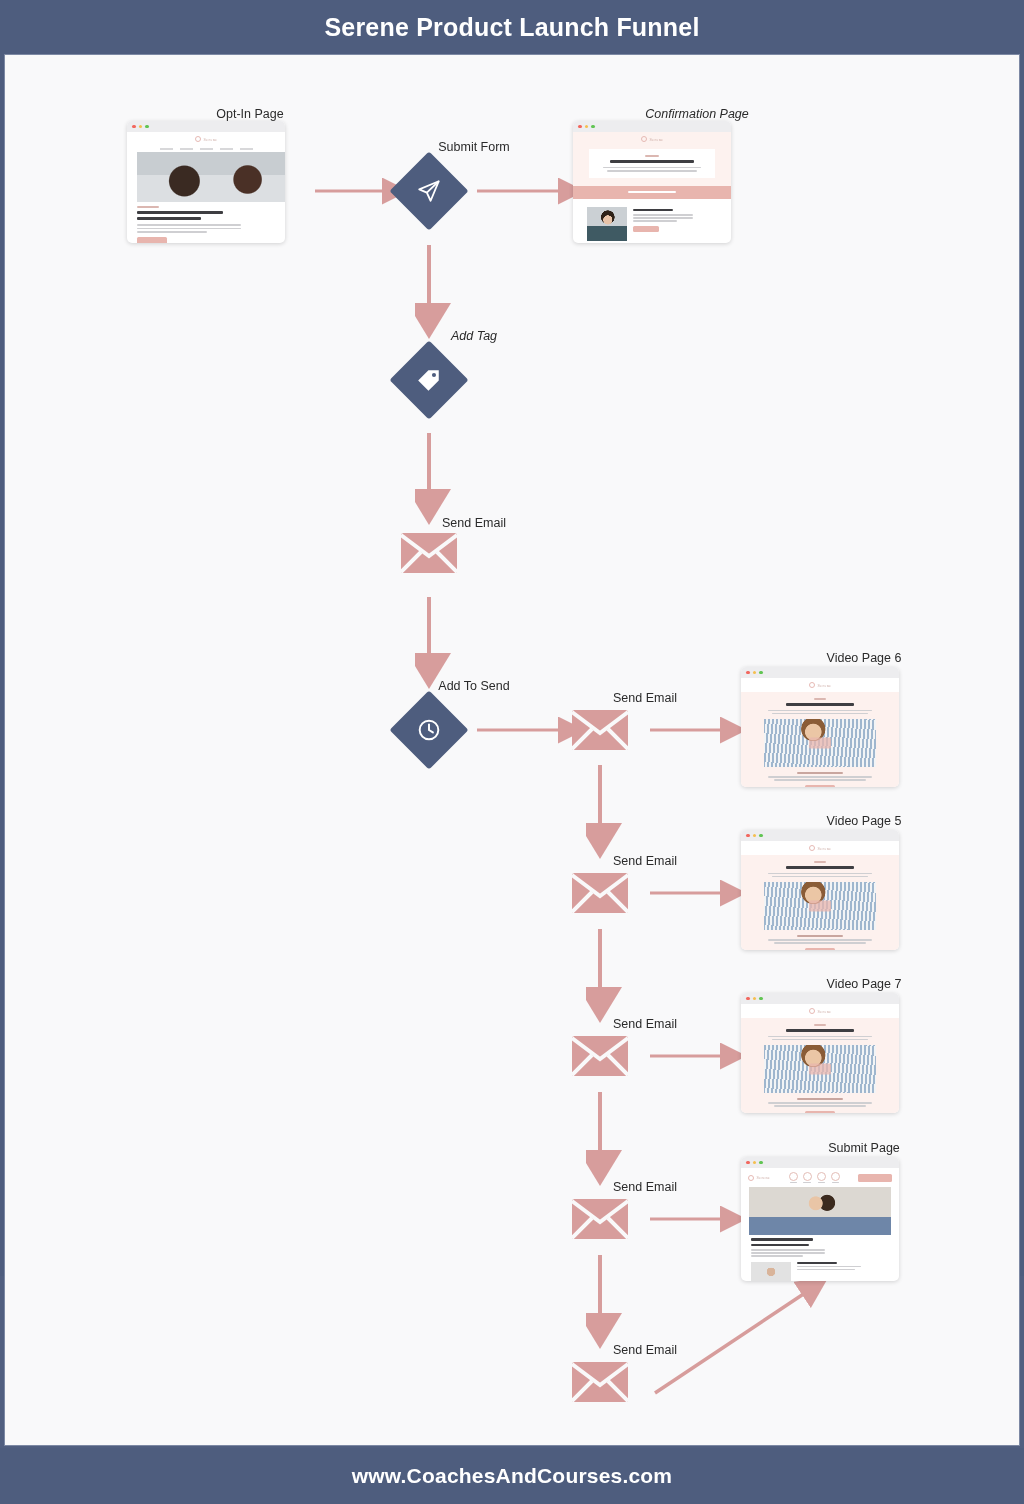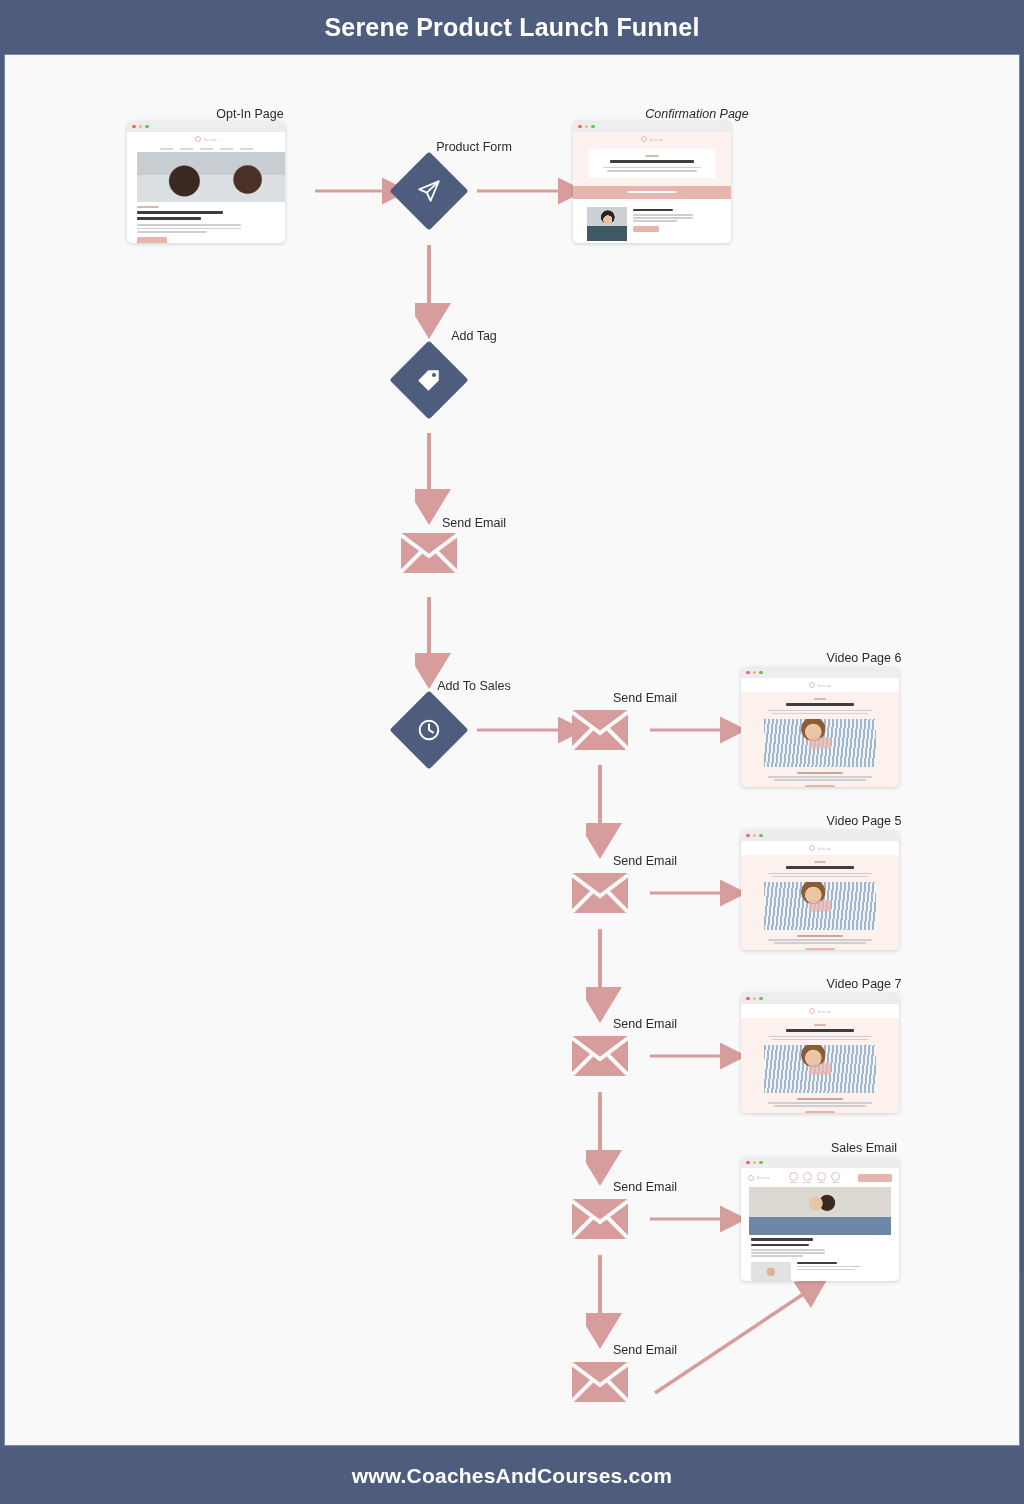--- a/index.html
+++ b/index.html
@@ -187,21 +187,21 @@
           <div class="hline" style="width:64px;height:3.2px;margin-bottom:4px;"></div>
           <div class="tline" style="width:104px;height:1.6px;margin-bottom:2px;"></div>
           <div class="tline" style="width:104px;height:1.6px;margin-bottom:2px;"></div>
           <div class="tline" style="width:70px;height:1.6px;margin-bottom:4px;"></div>
           <div class="pinkbtn" style="width:30px;height:7px;"></div>
         </div>
 
       </div>
     </div>
 
-    <div class="node-label" style="left:424px; top:85px;">Product Form</div>
+    <div class="node-label" style="left:424px; top:85px;">Submit Form</div>
     <div class="diamond" style="left:424px; top:108px;">
       <svg width="26" height="26" viewBox="0 0 24 24" fill="none" stroke="#FFFFFF" stroke-width="1.7" stroke-linejoin="round">
         <path d="M21 3 L3 10.5 L10 13.5 L13.5 21 Z"></path>
         <path d="M21 3 L10 13.5"></path>
       </svg>
     </div>
 
     <div class="node-label" style="left:647px; top:52px;font-style:italic;">Confirmation Page</div>
     <div class="mock" style="left:568px; top:66px; width:158px; height:122px;">
       <div class="mock-bar">
@@ -231,38 +231,38 @@
             <div class="hline" style="width:40px;height:2.6px;margin-bottom:3px;"></div>
             <div class="tline" style="width:60px;height:1.5px;margin-bottom:1.6px;"></div>
             <div class="tline" style="width:60px;height:1.5px;margin-bottom:1.6px;"></div>
             <div class="tline" style="width:44px;height:1.5px;margin-bottom:4px;"></div>
             <div class="pinkbtn" style="width:26px;height:6px;"></div>
           </div>
         </div>
       </div>
     </div>
 
-    <div class="node-label" style="left:424px; top:274px;">Add Tag</div>
+    <div class="node-label" style="left:424px; top:274px;font-style:italic;">Add Tag</div>
     <div class="diamond" style="left:424px; top:297px;">
       <svg width="26" height="26" viewBox="0 0 24 24">
         <path d="M11.5 3 L21 3 L21 12.5 L11.5 22 L2 12.5 Z" fill="#FFFFFF"></path>
         <circle cx="16.6" cy="7.4" r="1.9" fill="#4E5D7E"></circle>
       </svg>
     </div>
 
     <div class="node-label" style="left:424px; top:461px;">Send Email</div>
     <div class="envelope" style="left:424px; top:478px;">
       <svg width="56" height="40" viewBox="0 0 56 40">
         <rect x="0" y="0" width="56" height="40" rx="2.5" fill="#D79D9C"></rect>
         <path d="M0 2 L28 23 L56 2" fill="none" stroke="#F9F9FA" stroke-width="4"></path>
         <path d="M0 39 L20 19 M56 39 L36 19" fill="none" stroke="#F9F9FA" stroke-width="4"></path>
       </svg>
     </div>
 
-    <div class="node-label" style="left:424px; top:624px;">Add To Sales</div>
+    <div class="node-label" style="left:424px; top:624px;">Add To Send</div>
     <div class="diamond" style="left:424px; top:647px;">
       <svg width="26" height="26" viewBox="0 0 24 24" fill="none" stroke="#FFFFFF" stroke-width="1.8">
         <circle cx="12" cy="12" r="8.6"></circle>
         <path d="M12 6.8 L12 12 L15.6 14.2" stroke-linecap="round"></path>
       </svg>
     </div>
 
     <div class="node-label" style="left:595px; top:636px;">Send Email</div>
     <div class="envelope" style="left:595px; top:655px;">
       <svg width="56" height="40" viewBox="0 0 56 40">
@@ -376,21 +376,21 @@
 
     <div class="node-label" style="left:595px; top:1125px;">Send Email</div>
     <div class="envelope" style="left:595px; top:1144px;">
       <svg width="56" height="40" viewBox="0 0 56 40">
         <rect x="0" y="0" width="56" height="40" rx="2.5" fill="#D79D9C"></rect>
         <path d="M0 2 L28 23 L56 2" fill="none" stroke="#F9F9FA" stroke-width="4"></path>
         <path d="M0 39 L20 19 M56 39 L36 19" fill="none" stroke="#F9F9FA" stroke-width="4"></path>
       </svg>
     </div>
 
-    <div class="node-label" style="left:814px; top:1086px;">Sales Email</div>
+    <div class="node-label" style="left:814px; top:1086px;">Submit Page</div>
     <div class="mock" style="left:736px; top:1102px; width:158px; height:124px;">
       <div class="mock-bar">
         <span class="dot d-r"></span>
         <span class="dot d-y"></span>
         <span class="dot d-g"></span>
       </div>
       <div class="mock-body">
         <div style="display:flex;align-items:center;justify-content:space-between;padding:4px 7px;">
           <div style="display:flex;align-items:center;gap:2.5px;">
             <span class="logo-ring"></span>

